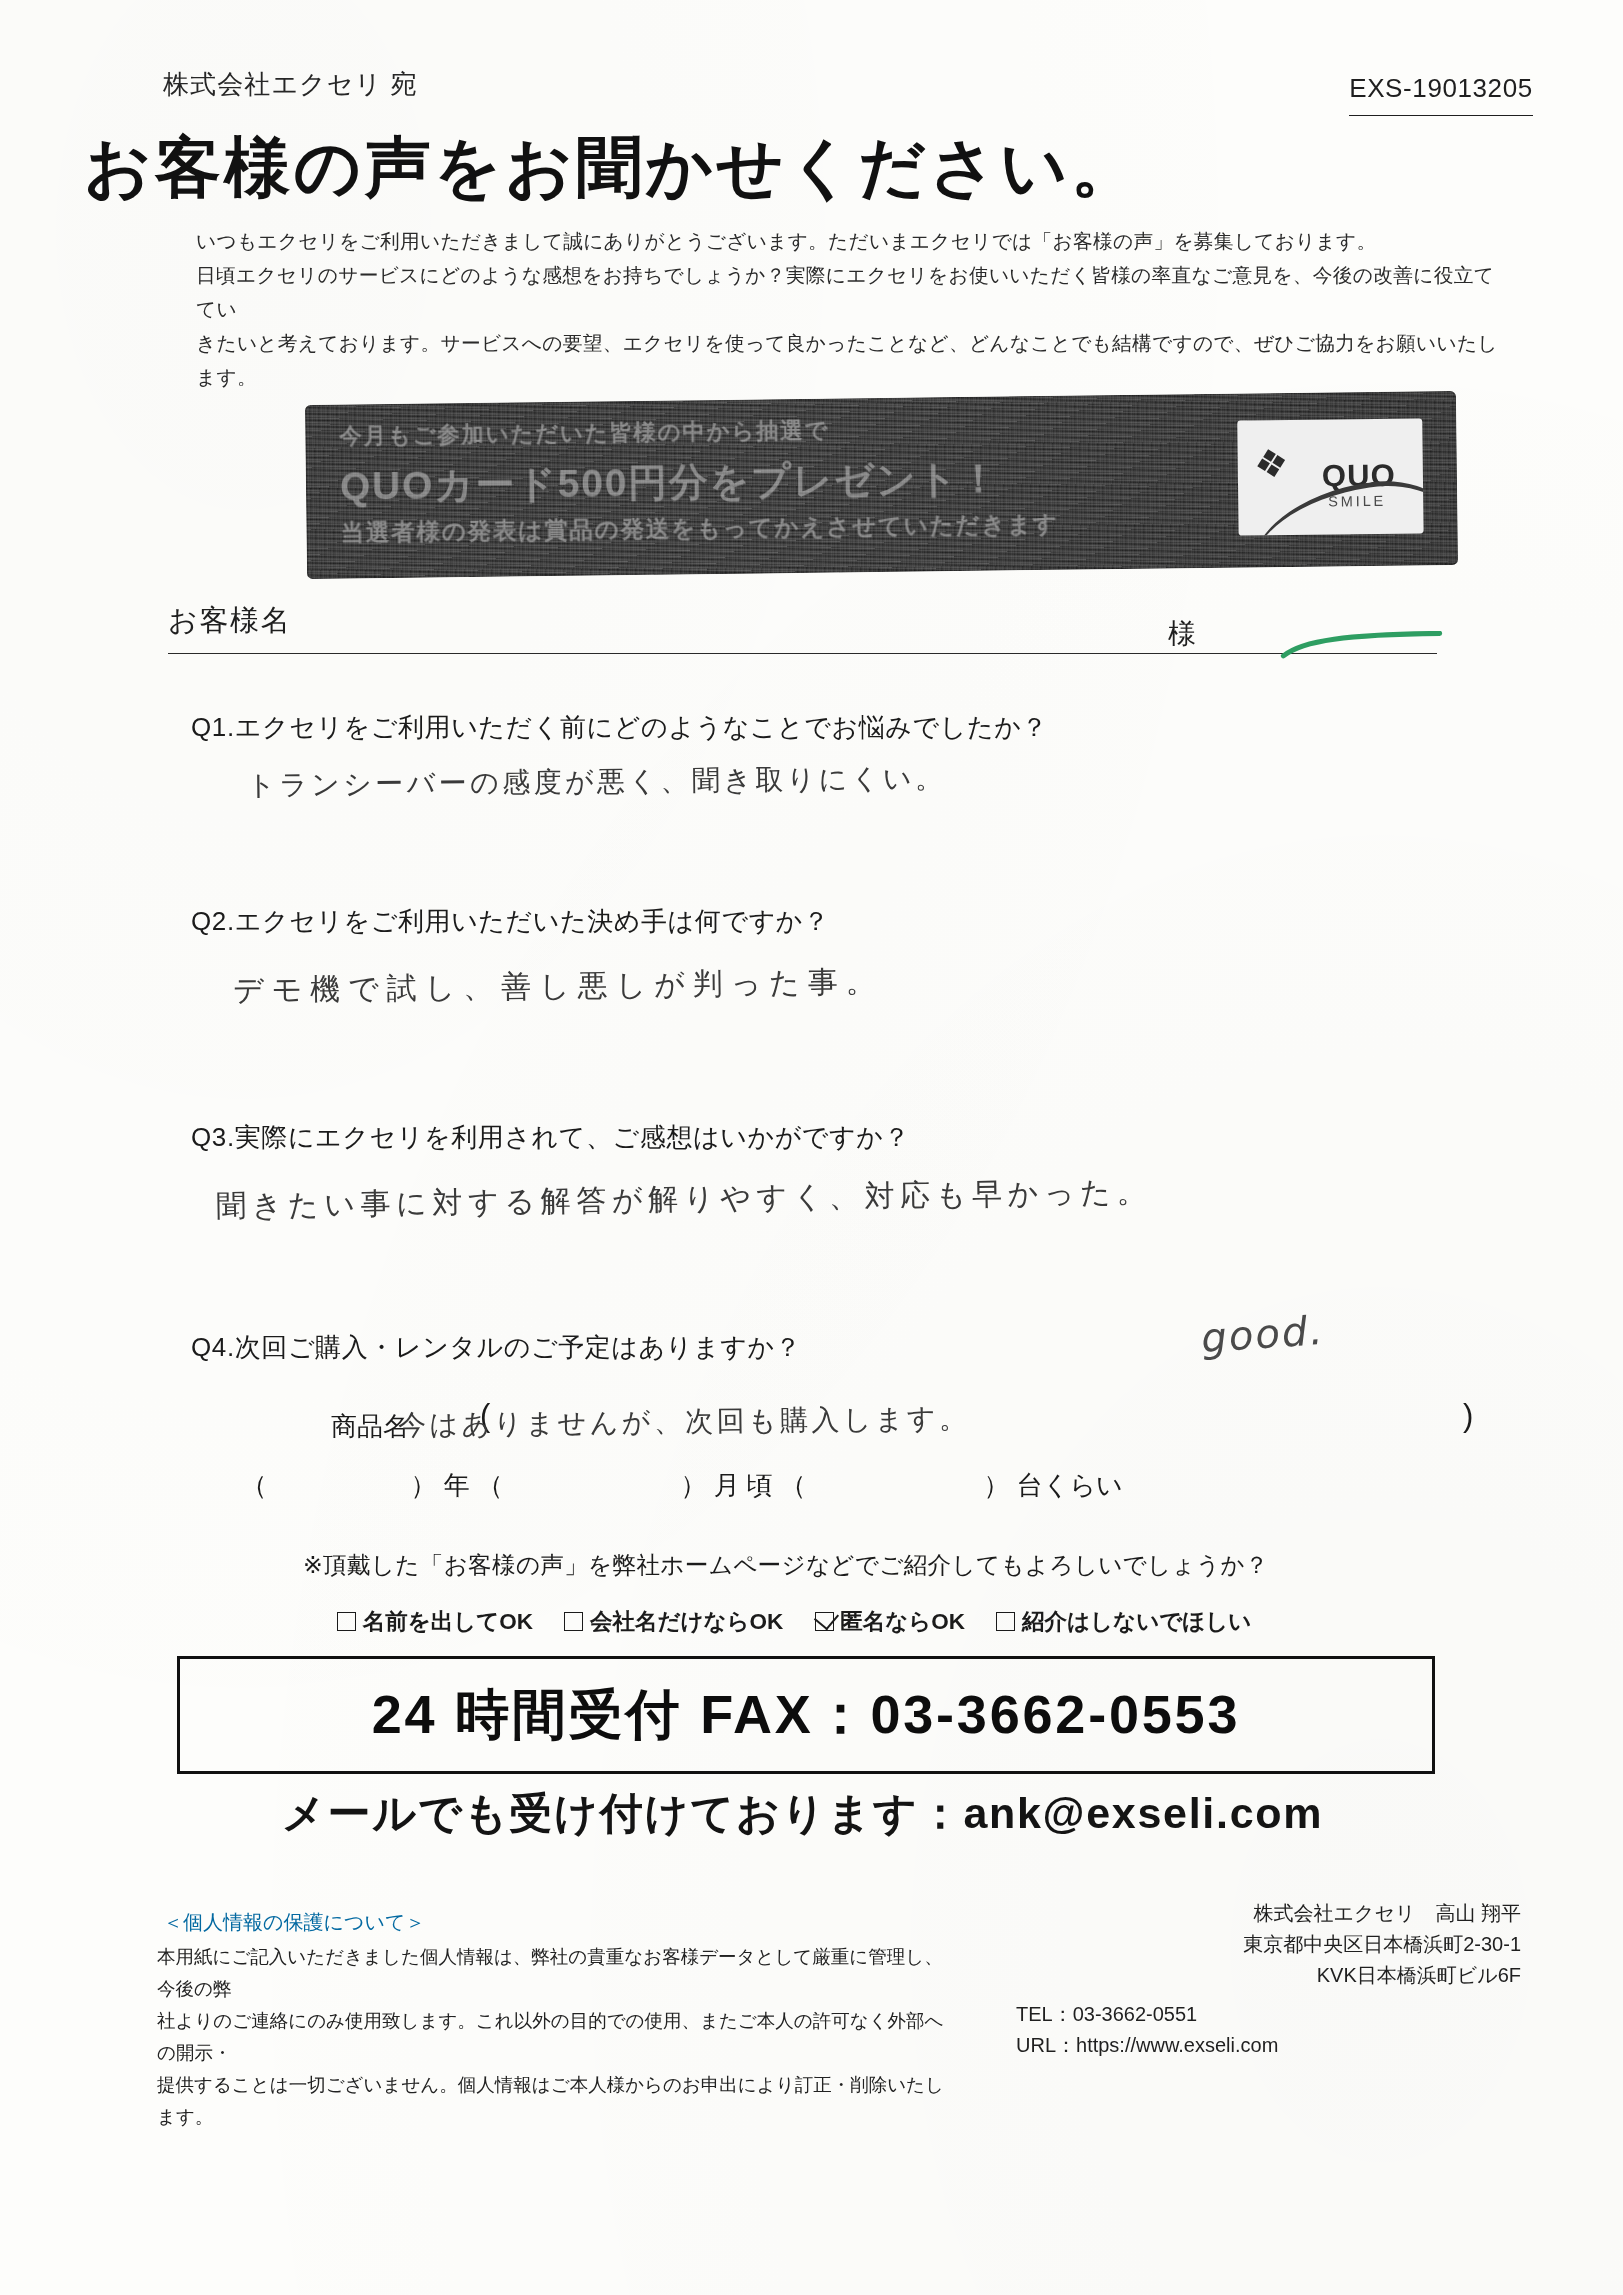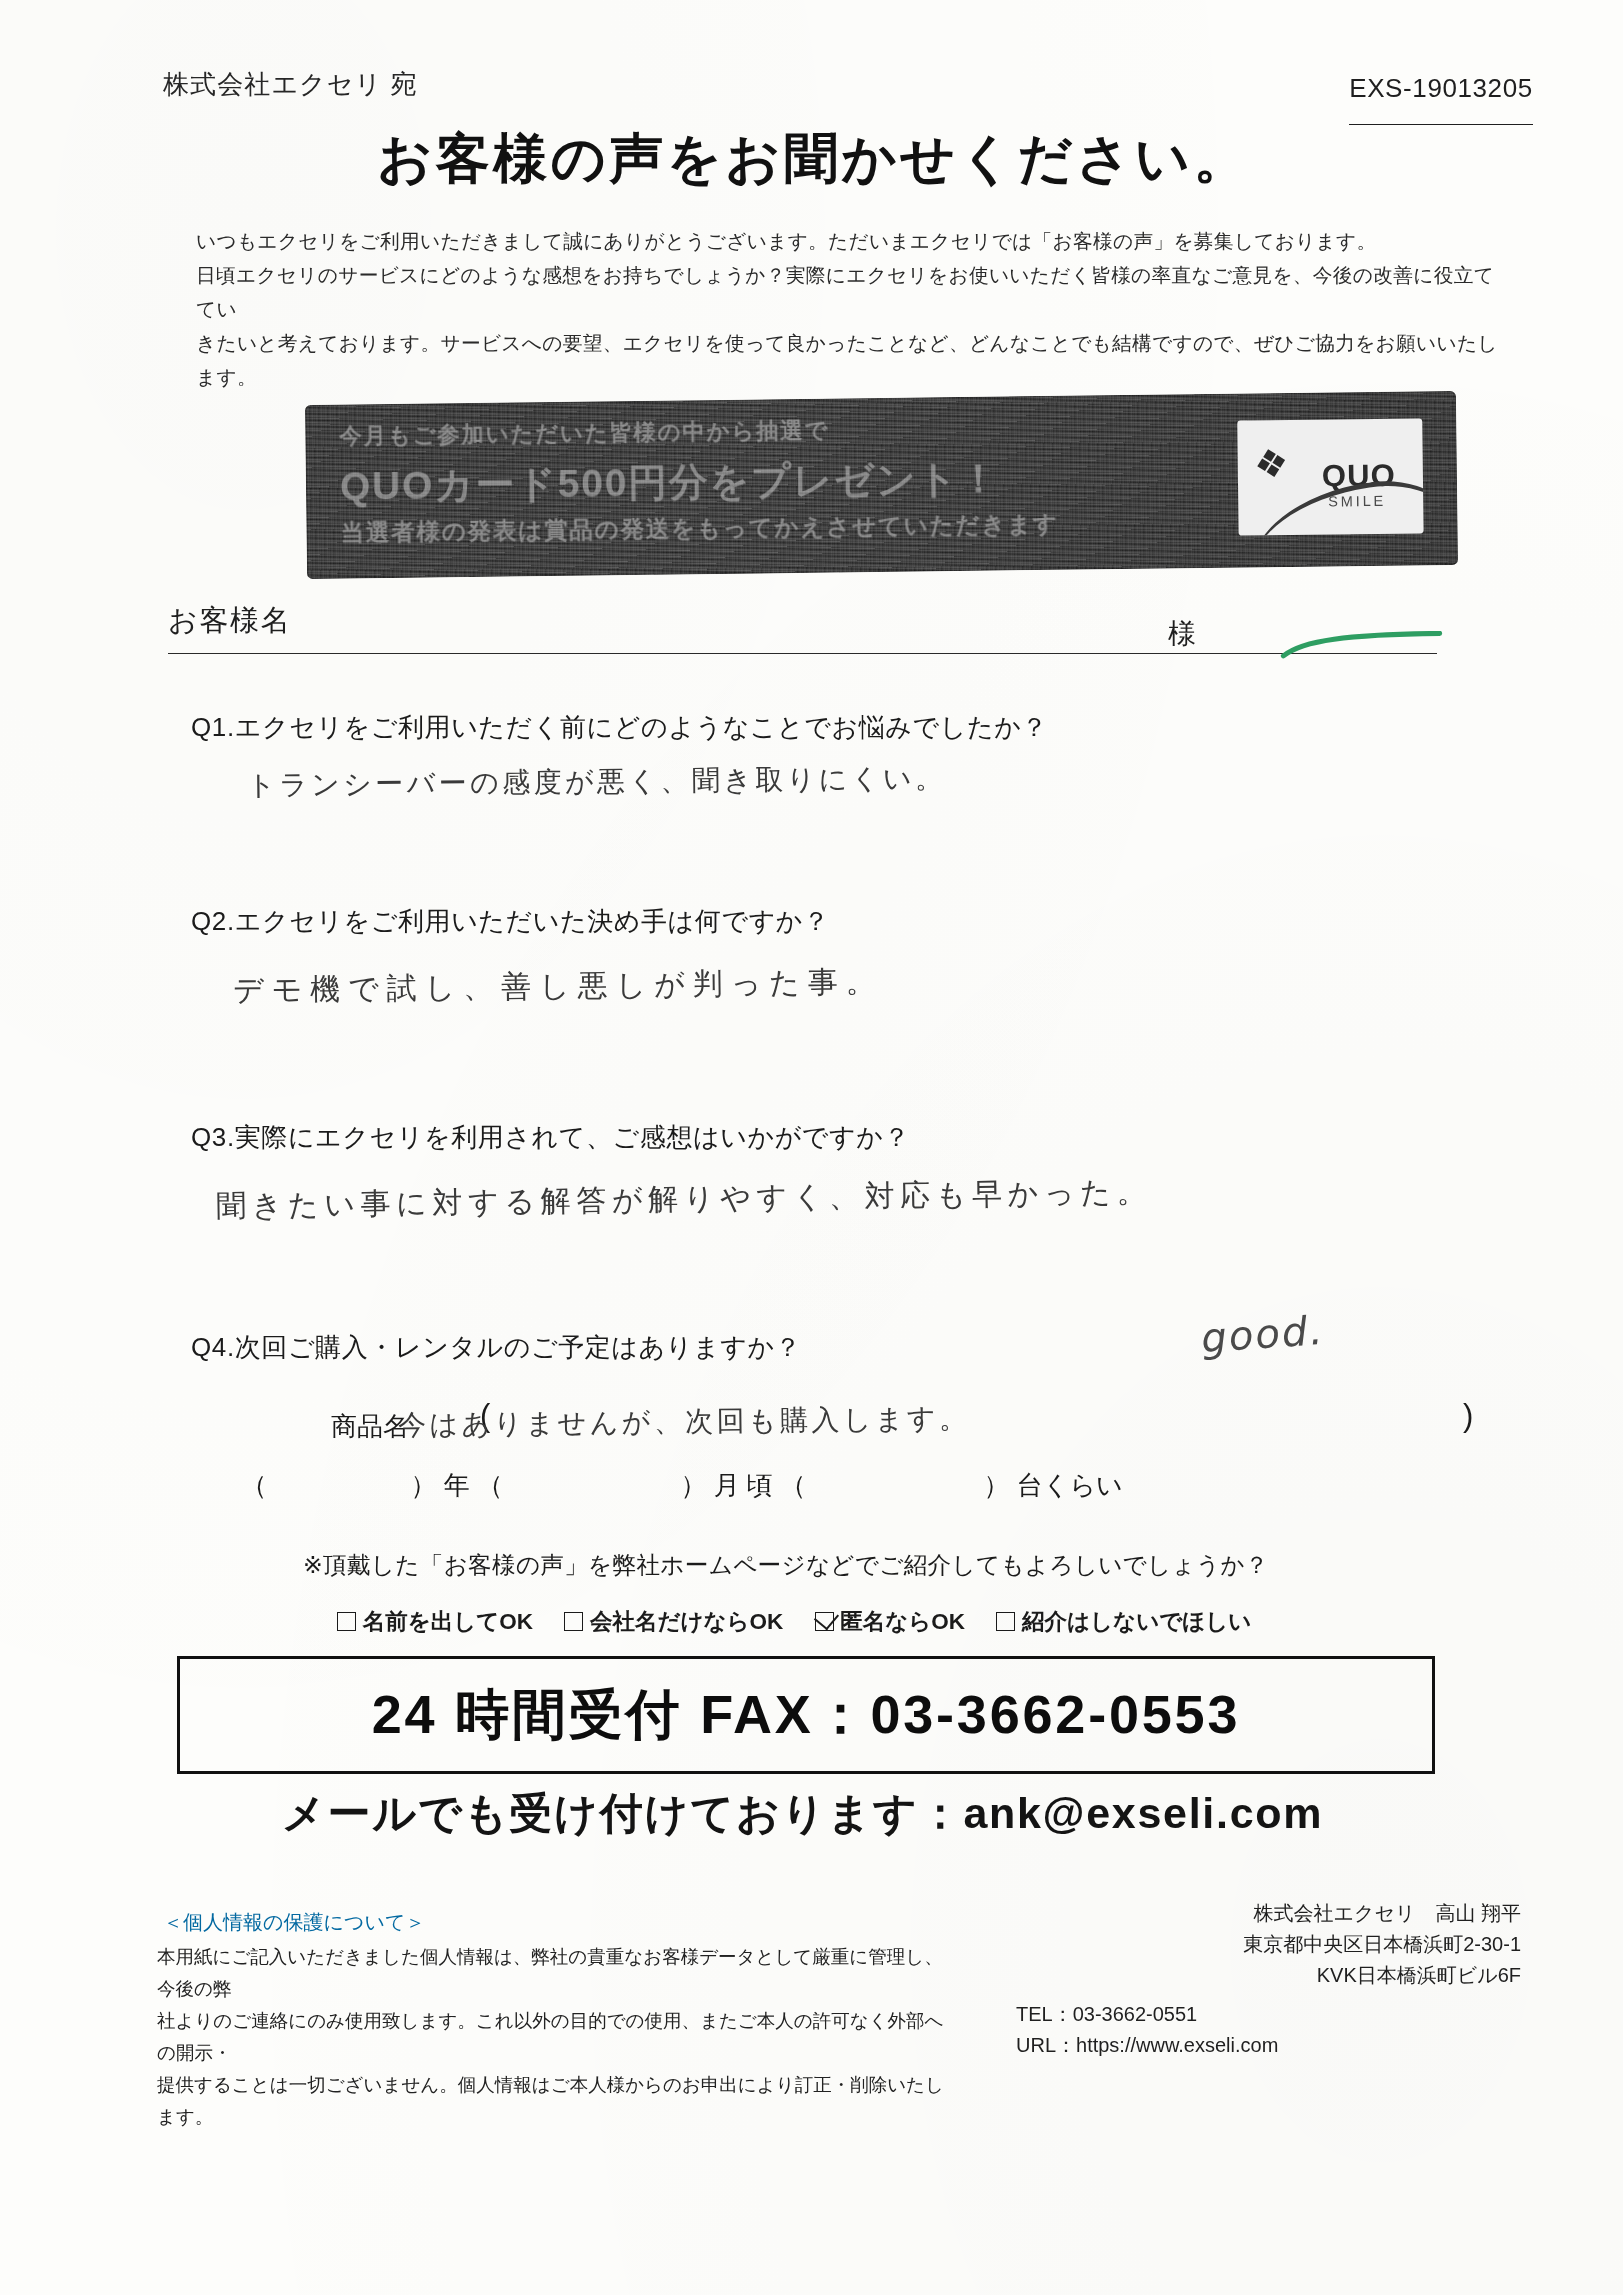--- a/index.html
+++ b/index.html
@@ -44,30 +44,30 @@
     letter-spacing: 1.1px;
     color: #262626;
   }
   .doc-code {
     position: absolute;
     right: 11.2px;
     top: 34px;
     font-size: 26px;
     letter-spacing: 0.6px;
     color: #1f1f1f;
-    padding-bottom: 20px;
+    padding-bottom: 11px;
     border-bottom: 1.7px solid #1f1f1f;
   }
   .main-title {
     position: absolute;
     left: 0;
     top: 84px;
     width: 1460px;
-    text-align: center;
-    font-size: 54px;
+    text-align: left;
+    font-size: 66px;
     font-weight: bold;
     letter-spacing: 3.4px;
     color: #111;
   }
   .lead {
     position: absolute;
     left: 112px;
     top: 185px;
     width: 1303px;
     font-size: 19.7px;

